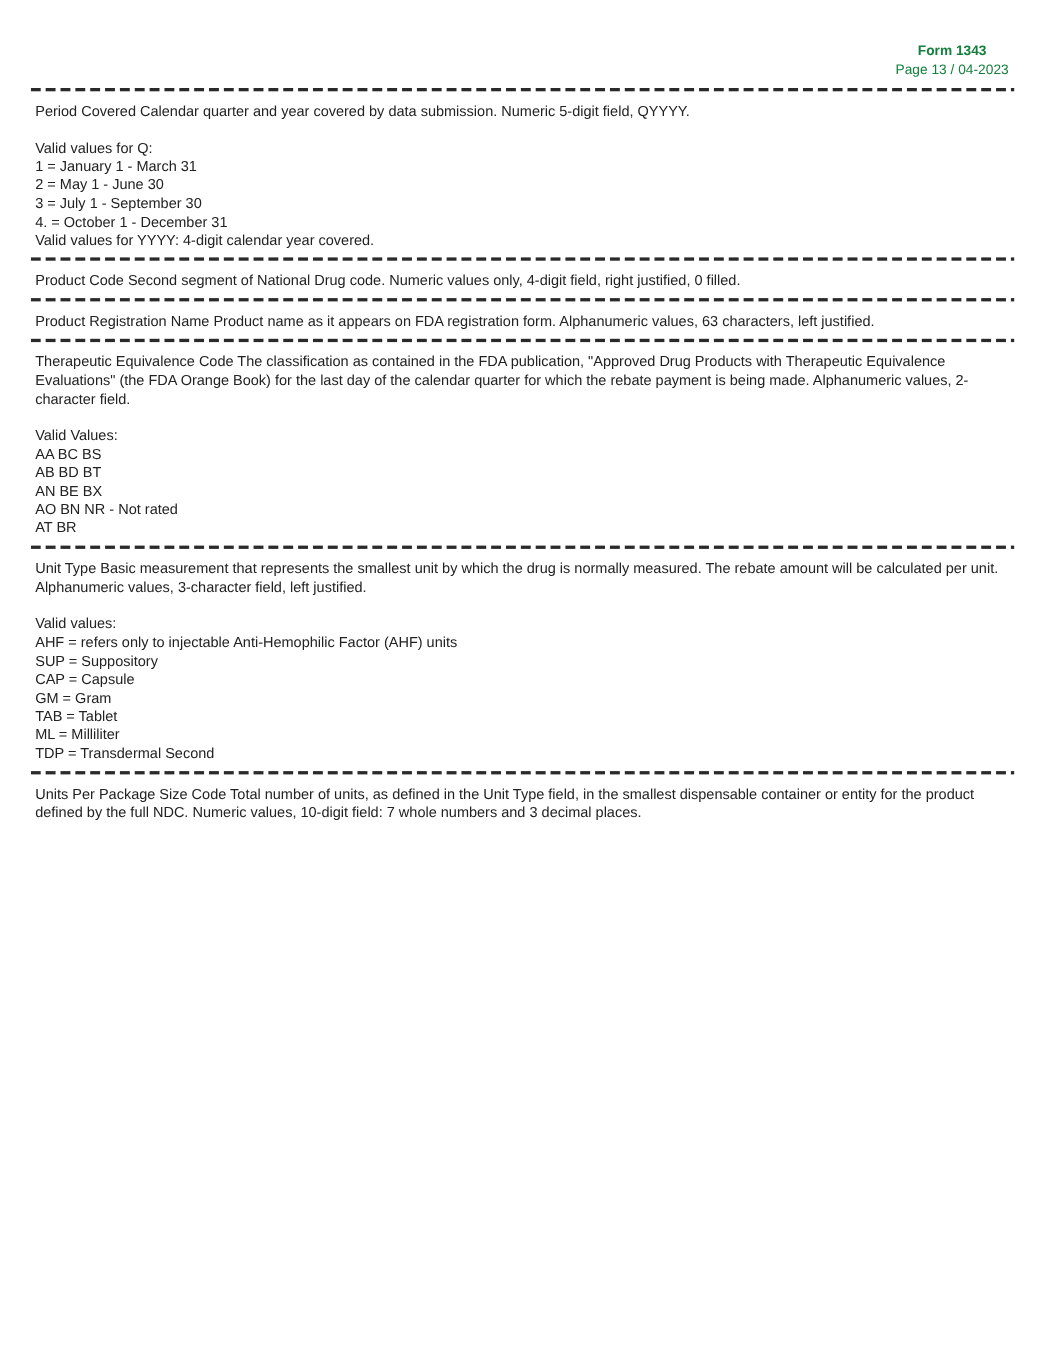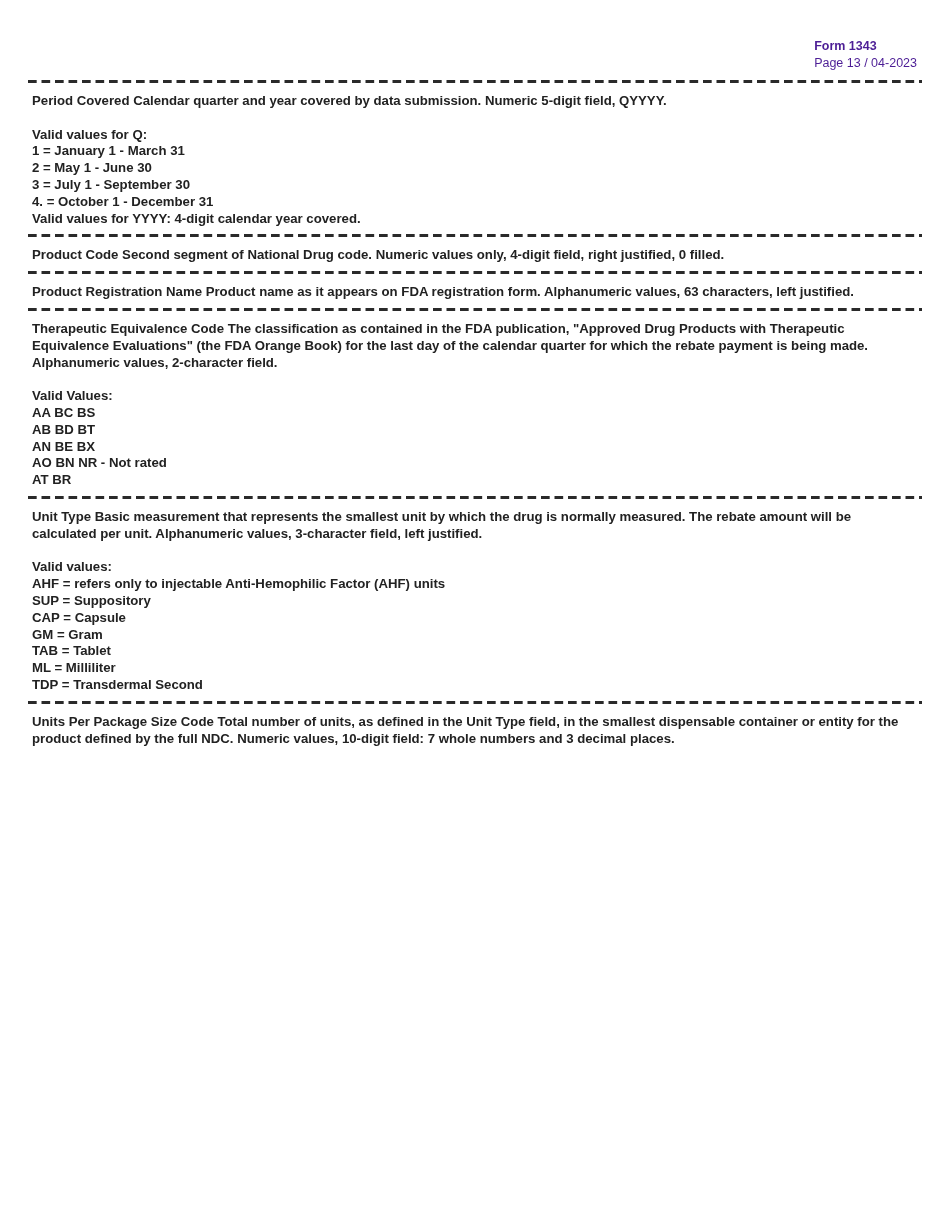--- a/index.html
+++ b/index.html
@@ -12,34 +12,33 @@
       height: 1230px;
       position: relative;
       font-family: "Liberation Sans", sans-serif;
       color: #222222;
       overflow: hidden;
     }
     .header {
       position: absolute;
       right: 33px;
       top: 38px;
-      text-align: left;
+      text-align: center;
       font-size: 12.5px;
       line-height: 17px;
-      color: #4c1d95;
+      color: #15803d;
     }
     .header .form-no {
       font-weight: bold;
     }
     .content {
       position: absolute;
       left: 28px;
       top: 80px;
       width: 894px;
-      font-weight: bold;
     }
     .dash {
       height: 3px;
       width: 894px;
       background-image: linear-gradient(to right, #2a2a2a 0, #2a2a2a 9px, transparent 9px, transparent 13.5px);
       background-size: 13.5px 3px;
       background-repeat: repeat-x;
     }
     .section {
       padding: 10px 4px 7px 4px;

